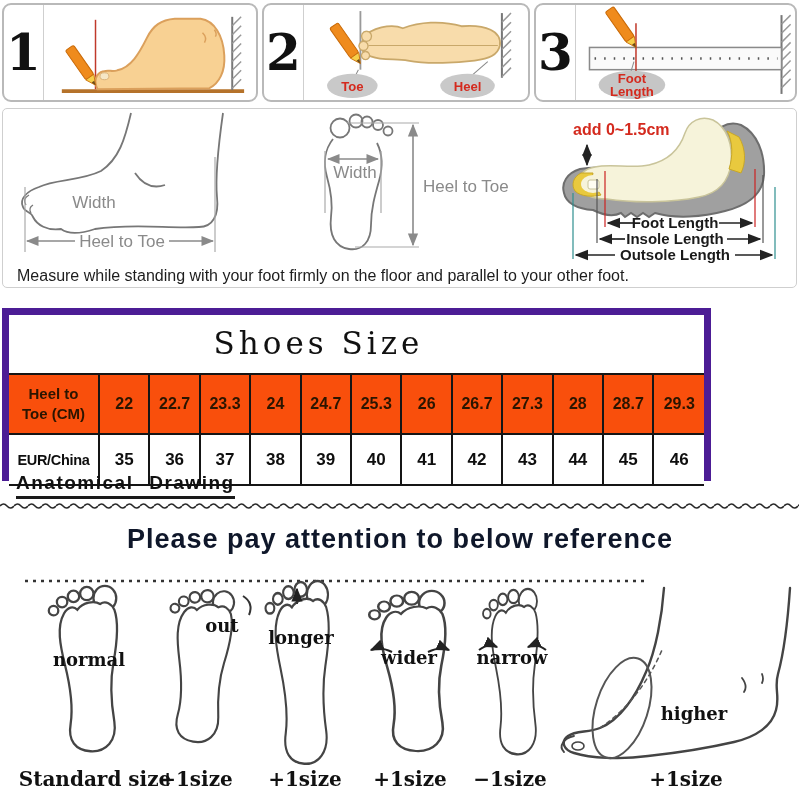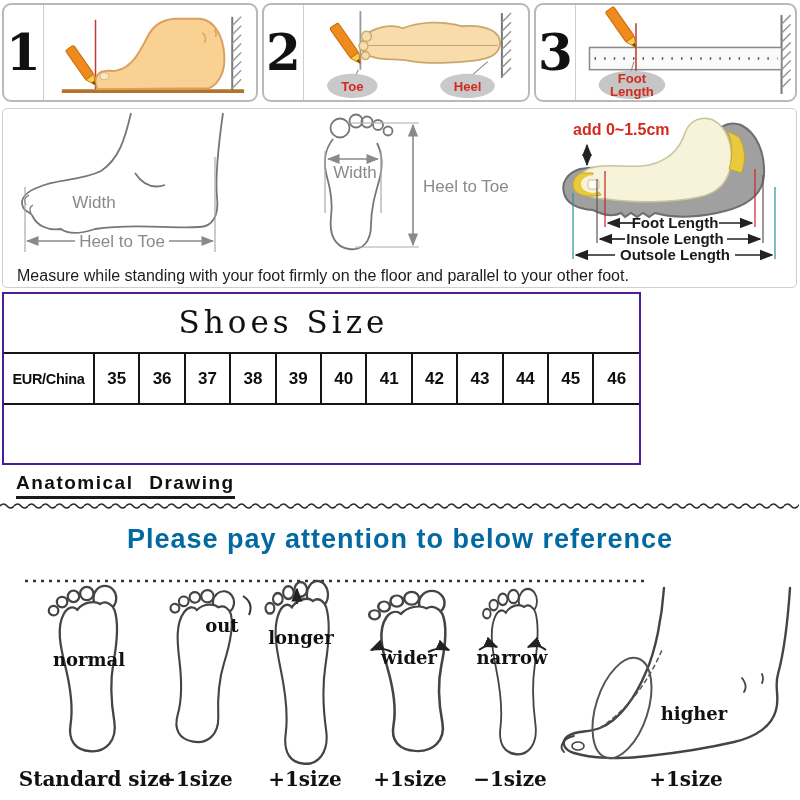--- a/index.html
+++ b/index.html
@@ -24,22 +24,22 @@
   #measure-box {
     position:absolute; left:2px; top:108px; width:795px; height:180px;
     border:1px solid #cfcfcf; border-radius:5px; background:#fff;
   }
   #measure-box svg { position:absolute; left:0; top:2px; width:793px; height:154px; }
   #measure-note {
     position:absolute; left:14px; top:158px; font-size:16px; color:#1d1d1d;
   }
   
   #size-box {
-    position:absolute; left:2px; top:292px; width:639px; height:173px;
-    border:2px solid #4c1d95; background:#fff;
+    position:absolute; left:2px; top:308px; width:709px; height:173px;
+    border:7px solid #4c1d95; background:#fff;
   }
   #title-row { position:relative; height:58px; }
   #size-title {
     position:absolute; left:0; right:76px; top:10px; text-align:center;
     font-family:"DejaVu Serif", serif; font-size:31px; letter-spacing:4px; color:#111;
   }
   #size-note {
     position:absolute; right:5px; top:26px;
     font-family:"Liberation Mono", monospace; font-size:13px; color:#111; letter-spacing:-0.4px;
   }
@@ -57,21 +57,21 @@
   
   #anatomical-heading {
     position:absolute; left:4px; top:472px; font-size:19px; font-weight:700;
     letter-spacing:1.5px; word-spacing:9px; color:#111;
     border-bottom:3px solid #1a1a1a; padding-bottom:2px;margin-left:12px;
   }
   #wavy { position:absolute; left:0; top:499px; width:799px; height:10px; }
   
   #ref-heading {
     position:absolute; left:0; top:524px; width:800px; text-align:center;
-    font-size:27px; font-weight:700; letter-spacing:1px; color:#0369a1;
+    font-size:27px; font-weight:700; letter-spacing:1px; color:#0f172a;
   }
   #feet-svg { position:absolute; left:0; top:558px; width:800px; height:242px; }
   
   text { font-family:"Liberation Sans", sans-serif; }
   .lbl-red { font-weight:700; font-size:13px; fill:#d42a1e; }
   .lbl-gray { font-size:17px; fill:#8a8a8a; }
   .lbl-dark { font-weight:700; font-size:15px; fill:#1a1a1a; }
   .lbl-add { font-weight:700; font-size:16px; fill:#d42a1e; }
   .foot-lbl { font-family:"DejaVu Serif", serif; font-weight:700; font-size:18px; fill:#111; }
   .size-lbl { font-family:"DejaVu Serif", serif; font-weight:700; font-size:20px; fill:#111; }
@@ -223,20 +223,35 @@
   <div id="size-box">
     <div id="title-row">
       <div id="size-title">Shoes Size</div>
     </div>
     <table class="size">
       <colgroup>
           <col style="width:90px">
           <col span="12">
         </colgroup>
       <tbody>
+          <tr class="row-orange">
+        <td class="hdr">Heel to Toe (CM)</td>
+        <td>22</td>
+        <td>22.7</td>
+        <td>23.3</td>
+        <td>24</td>
+        <td>24.7</td>
+        <td>25.3</td>
+        <td>26</td>
+        <td>26.7</td>
+        <td>27.3</td>
+        <td>28</td>
+        <td>28.7</td>
+        <td>29.3</td>
+      </tr>
       <tr class="row-white">
         <td class="hdr">EUR/China</td>
         <td>35</td>
         <td>36</td>
         <td>37</td>
         <td>38</td>
         <td>39</td>
         <td>40</td>
         <td>41</td>
         <td>42</td>

